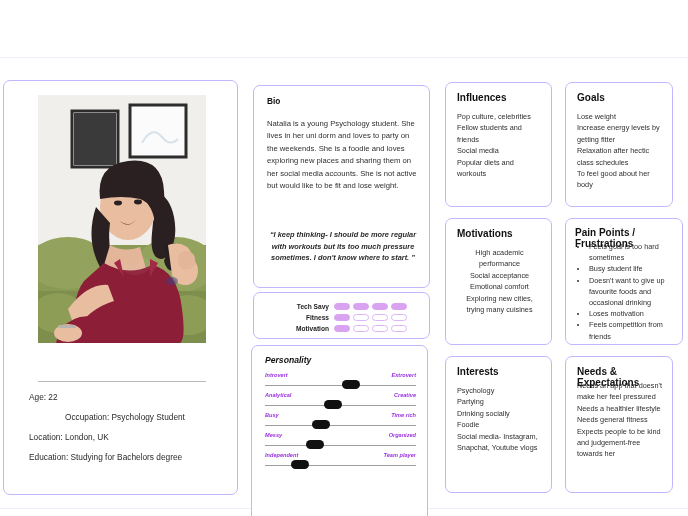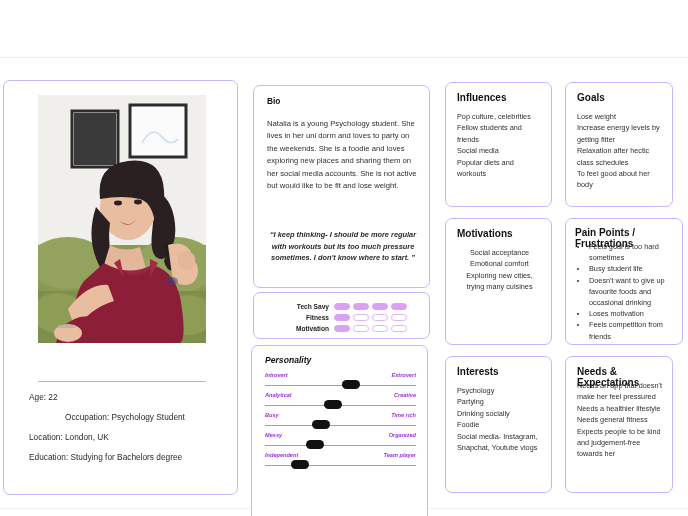--- a/index.html
+++ b/index.html
@@ -256,20 +256,21 @@
       <li>Lose weight</li>
       <li>Increase energy levels by getting fitter</li>
       <li>Relaxation after hectic class schedules</li>
       <li>To feel good about her body</li>
     </ul>
   </div>
 
   <div class="card" id="motivations-card">
     <div class="info-title">Motivations</div>
     <ul class="info-list">
+      <li>High academic performance</li>
       <li>Social acceptance</li>
       <li>Emotional comfort</li>
       <li>Exploring new cities, trying many cuisines</li>
     </ul>
   </div>
 
   <div class="card" id="painpoints-card">
     <div class="bullet-title">Pain Points / Frustrations</div>
     <ul class="bullet-list">
       <li>Feels goal is too hard sometimes</li>

